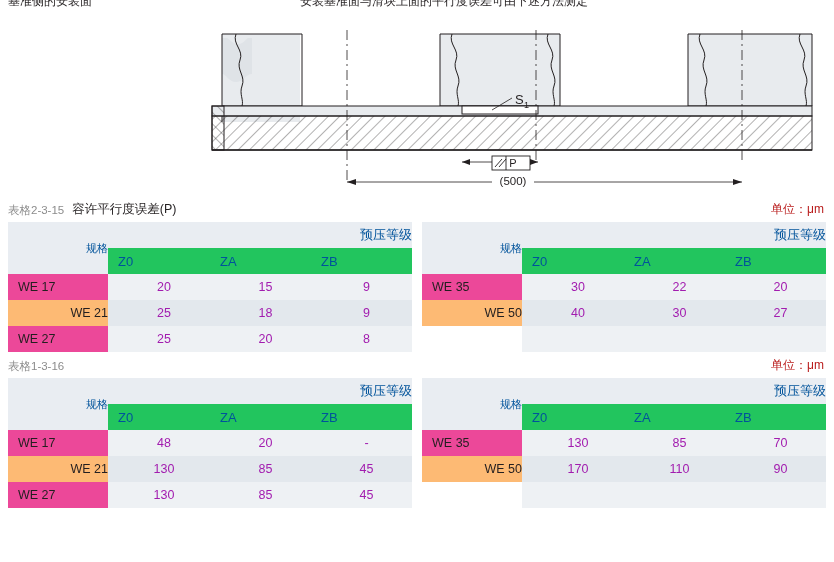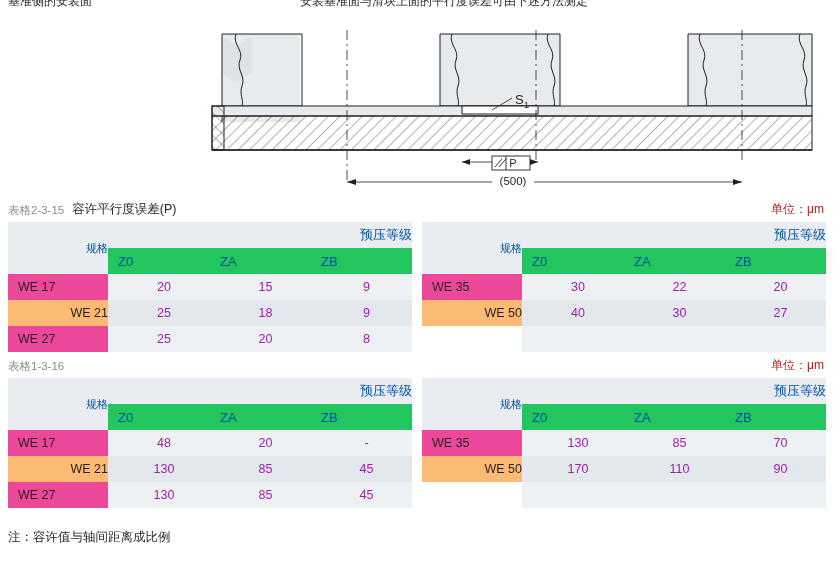--- a/index.html
+++ b/index.html
@@ -440,14 +440,13 @@
             <td class="empty-name"></td>
             <td class="empty-val"></td>
             <td class="empty-val"></td>
             <td class="empty-val"></td>
           </tr>
         </tbody>
       </table>
     </div>
   </div>
 
-  <div class="note">注：容许值与轴间距离成比例</div>
 </div>
 
 </body></html>

